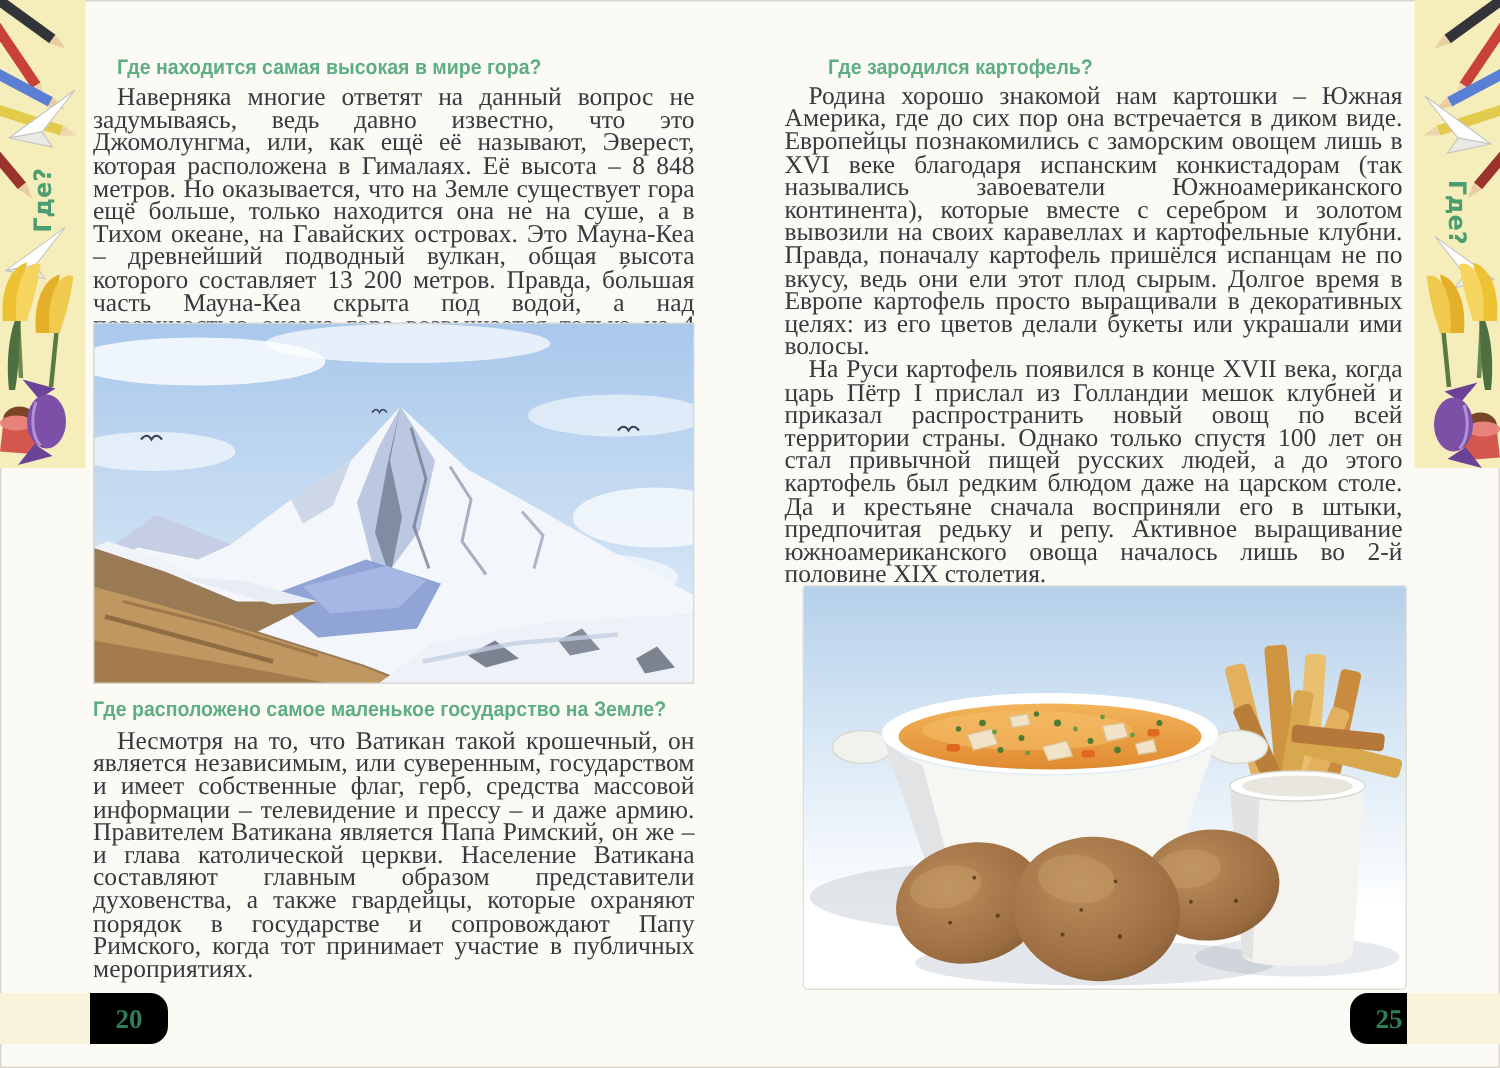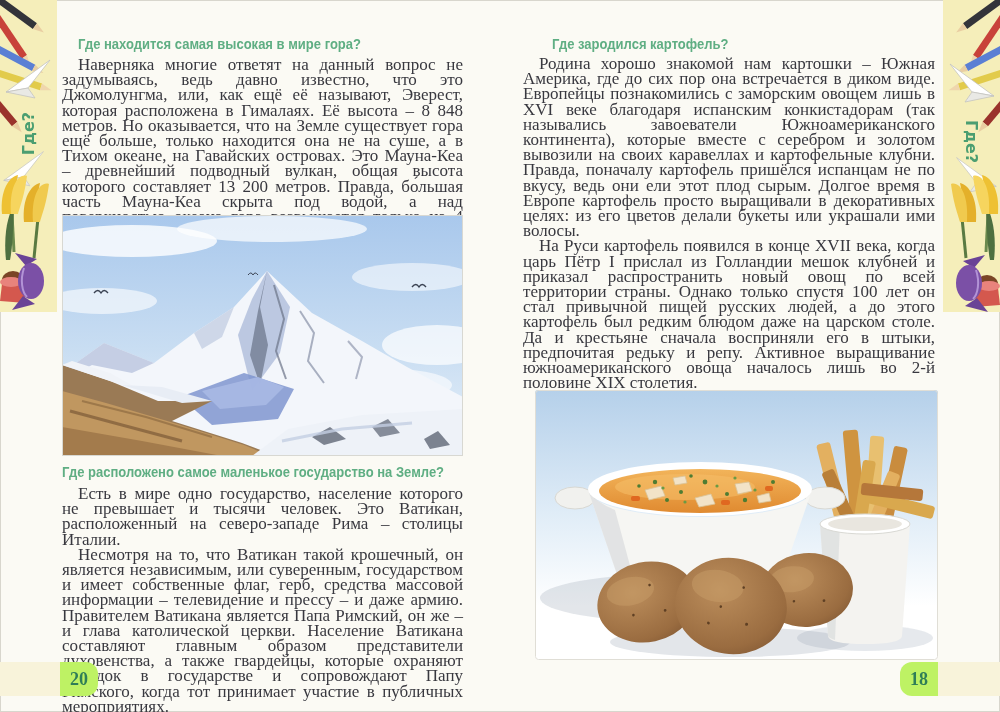--- a/index.html
+++ b/index.html
@@ -35,22 +35,22 @@
   .col p { text-indent:16px; }
 
   
   .illu { position:absolute; }
   .illu svg { display:block; }
 
   
   .pn-strip { position:absolute; top:662px; height:34px; background:#f8f3da; }
   .pn-strip.left  { left:0;  width:60px; }
   .pn-strip.right { right:0; width:62px; }
-  .pn-box { position:absolute; top:662px; height:34px; width:38px;
-            background:#bef264; display:flex; align-items:center; justify-content:center;
+  .pn-box { position:absolute; top:662px; height:34px; width:52px;
+            background:#000000; display:flex; align-items:center; justify-content:center;
             font-weight:bold; font-size:18px; color:#2f7e57; }
   .pn-box.left  { left:60px;  border-radius:0 12px 12px 0; }
   .pn-box.right { left:900px; border-radius:12px 0 0 12px; }
 </style>
 </head>
 <body>
 
 <div id="page-frame"></div>
 
 <div class="band left">
@@ -235,21 +235,20 @@
       <polygon points="362,224 376,216 388,230 368,234" fill="#5f6775" opacity="0.8"></polygon>
       <polyline points="220,226 280,214 350,208" stroke="#c3cee2" stroke-width="3" fill="none" opacity="0.8"></polyline>
     </g>
     <rect x="0.5" y="0.5" width="400" height="240" fill="none" stroke="#d8d8d2"></rect>
   </svg>
 </div>
 
 <div class="q-head" style="left:62px; top:464px;">Где расположено самое маленькое государство на Земле?</div>
 
 <div class="col" style="left:62px; top:486px; width:401px;">
-  <p>Есть в мире одно государство, население которого не превышает и тысячи человек. Это Ватикан, расположенный на северо-западе Рима – столицы Италии.</p>
   <p>Несмотря на то, что Ватикан такой крошечный, он является независимым, или суверенным, государством и имеет собственные флаг, герб, средства массовой информации – телевидение и прессу – и даже армию. Правителем Ватикана является Папа Римский, он же – и глава католической церкви. Население Ватикана составляют главным образом представители духовенства, а также гвардейцы, которые охраняют порядок в государстве и сопровождают Папу Римского, когда тот принимает участие в публичных мероприятиях.</p>
 </div>
 
 <div class="q-head" style="left:552px; top:36px;">Где зародился картофель?</div>
 
 <div class="col" style="left:523px; top:56px; width:412px;">
   <p>Родина хорошо знакомой нам картошки – Южная Америка, где до сих пор она встречается в диком виде. Европейцы познакомились с заморским овощем лишь в XVI веке благодаря испанским конкистадорам (так назывались завоеватели Южноамериканского континента), которые вместе с серебром и золотом вывозили на своих каравеллах и картофельные клубни. Правда, поначалу картофель пришёлся испанцам не по вкусу, ведь они ели этот плод сырым. Долгое время в Европе картофель просто выращивали в декоративных целях: из его цветов делали букеты или украшали ими волосы.</p>
   <p>На Руси картофель появился в конце XVII века, когда царь Пётр I прислал из Голландии мешок клубней и приказал распространить новый овощ по всей территории страны. Однако только спустя 100 лет он стал привычной пищей русских людей, а до этого картофель был редким блюдом даже на царском столе. Да и крестьяне сначала восприняли его в штыки, предпочитая редьку и репу. Активное выращивание южноамериканского овоща началось лишь во 2-й половине XIX столетия.</p>
 </div>
 
@@ -358,14 +357,14 @@
         <circle cx="206" cy="196" r="1.3" fill="#5f4024"></circle>
           <circle cx="186" cy="218" r="1.3" fill="#5f4024"></circle>
       </g>
     </g>
     <rect x="0.5" y="0.5" width="402" height="269" rx="3" fill="none" stroke="#e0ded6"></rect>
   </svg>
 </div>
 
 <div class="pn-strip left"></div>
 <div class="pn-box left">20</div>
-<div class="pn-box right">18</div>
+<div class="pn-box right">25</div>
 <div class="pn-strip right"></div>
 
 </body></html>

